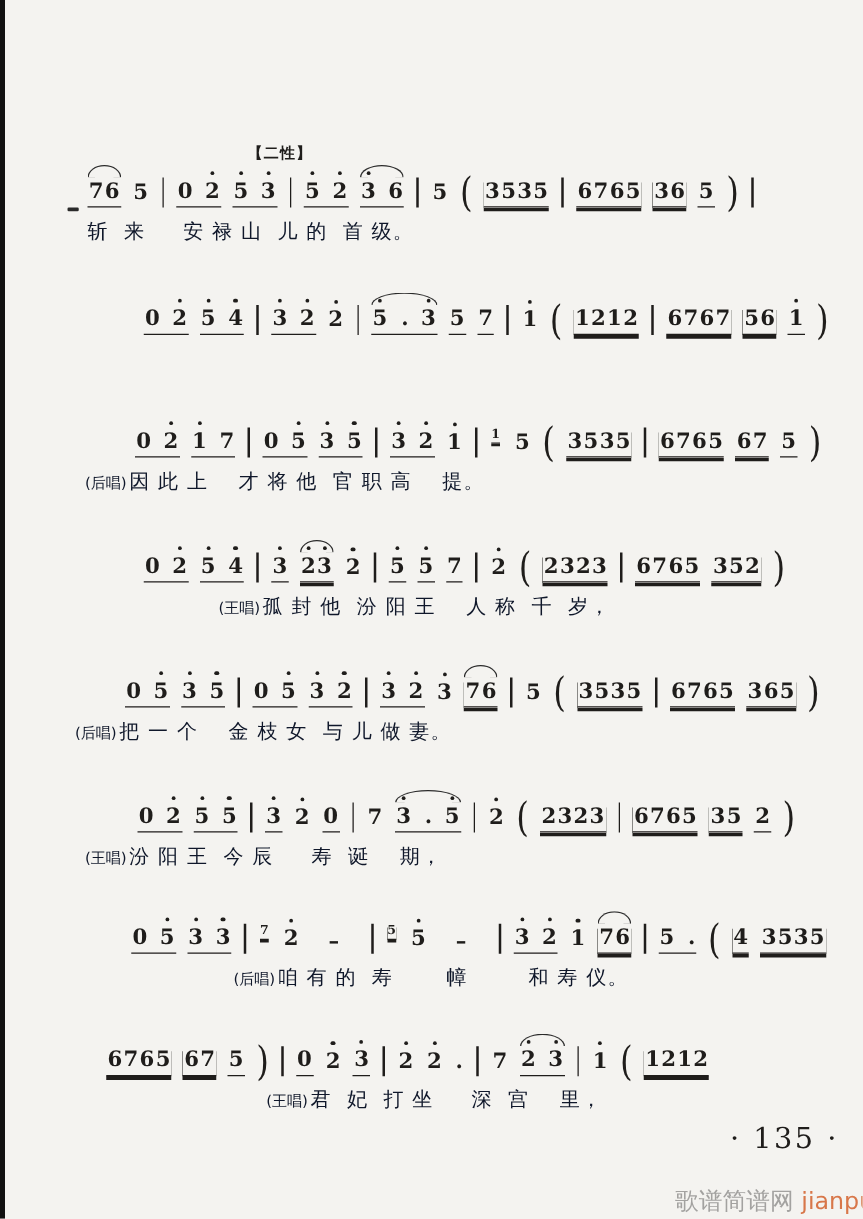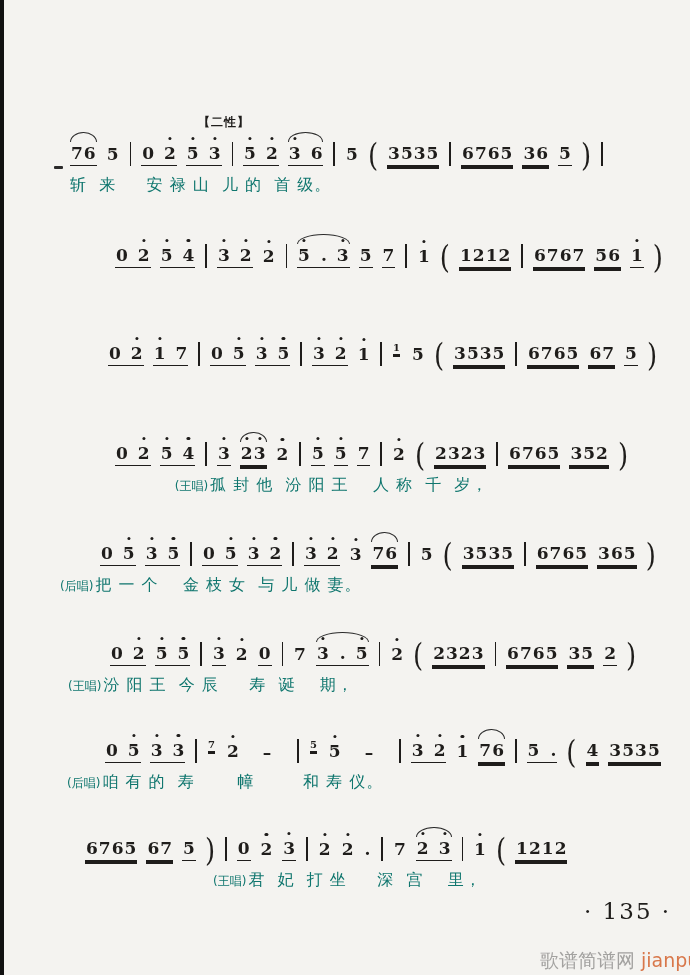--- a/index.html
+++ b/index.html
@@ -43,21 +43,21 @@
     transform:translateY(-9px);margin-right:2px;
     border-bottom:1px solid #1f1d1b;box-shadow:0 2px 0 #1f1d1b;
     padding-bottom:1px;
   }
   .bar{display:inline-block;width:1.6px;height:24px;background:#1f1d1b;margin:0 1px;align-self:flex-end;}
   .paren{font-size:26px;font-weight:normal;line-height:22px;transform:scaleY(1.25);align-self:flex-end;}
   .dash{font-weight:bold;font-size:17px;line-height:20px;letter-spacing:2px;padding:0 14px;}
   .lyrics{
     position:relative;margin-top:9px;white-space:pre;
     font-family:"DejaVu Sans","Liberation Sans",sans-serif;
-    font-size:16px;letter-spacing:1px;color:#0f766e;
+    font-size:16px;letter-spacing:1px;color:#0f172a;
   }
   .role{font-size:12px;letter-spacing:0;margin-right:2px;}
   .page-num{
     position:absolute;left:584px;top:898px;
     font-size:23px;font-weight:normal;letter-spacing:2px;
     font-family:"DejaVu Serif","Liberation Serif",serif;
   }
   .watermark{
     position:absolute;left:540px;top:948px;white-space:nowrap;
     font-family:"DejaVu Sans","Liberation Sans",sans-serif;
@@ -238,20 +238,21 @@
         </span>
         <span class="grp u2 tight">
           <span class="nt">6</span>
           <span class="nt">7</span>
         </span>
         <span class="grp u1">
           <span class="nt">5</span>
         </span>
         <span class="paren">)</span>
       </div>
+      <div class="lyrics" style="left: -40px;"><span class="role">(后唱)</span><span class="ltext">因 此 上    才 将 他  官 职 高    提。</span></div>
     </div>
     <div class="mline" style="top: 436px; left: 115px;">
       <div class="notes">
         <span class="grp u1">
           <span class="nt">0</span>
           <span class="nt o1">2</span>
         </span>
         <span class="grp u1">
           <span class="nt o1">5</span>
           <span class="nt o1">4</span>
@@ -463,21 +464,21 @@
         <span class="grp u2 tight">
           <span class="nt">4</span>
         </span>
         <span class="grp u2 tight">
           <span class="nt">3</span>
           <span class="nt">5</span>
           <span class="nt">3</span>
           <span class="nt">5</span>
         </span>
       </div>
-      <div class="lyrics" style="left: -38px;"><span class="role">(后唱)</span><span class="ltext">咱 有 的  寿       幛        和 寿 仪。</span></div>
+      <div class="lyrics" style="left: -38px; text-align: center;"><span class="role">(后唱)</span><span class="ltext">咱 有 的  寿       幛        和 寿 仪。</span></div>
     </div>
     <div class="mline" style="top: 831px; left: 85px;">
       <div class="notes">
         <span class="grp u2 tight">
           <span class="nt">6</span>
           <span class="nt">7</span>
           <span class="nt">6</span>
           <span class="nt">5</span>
         </span>
         <span class="grp u2 tight">

